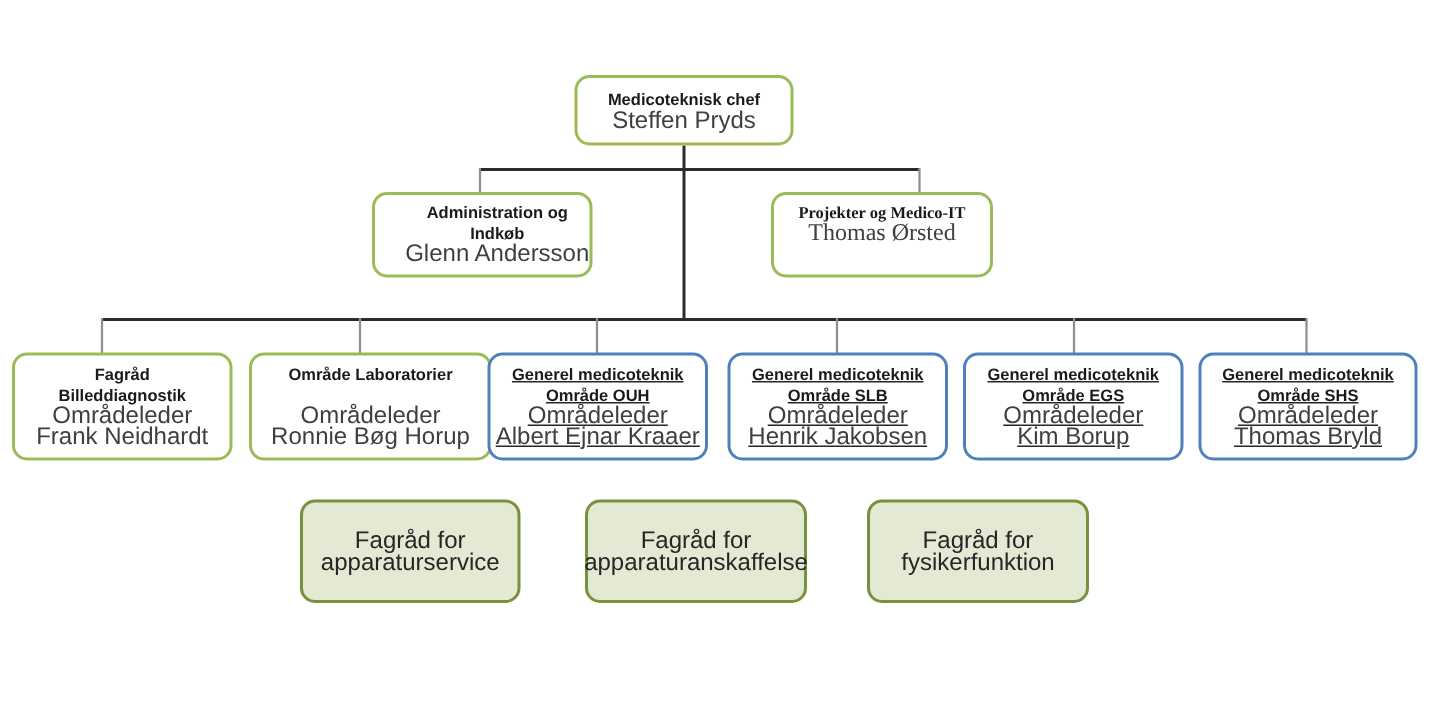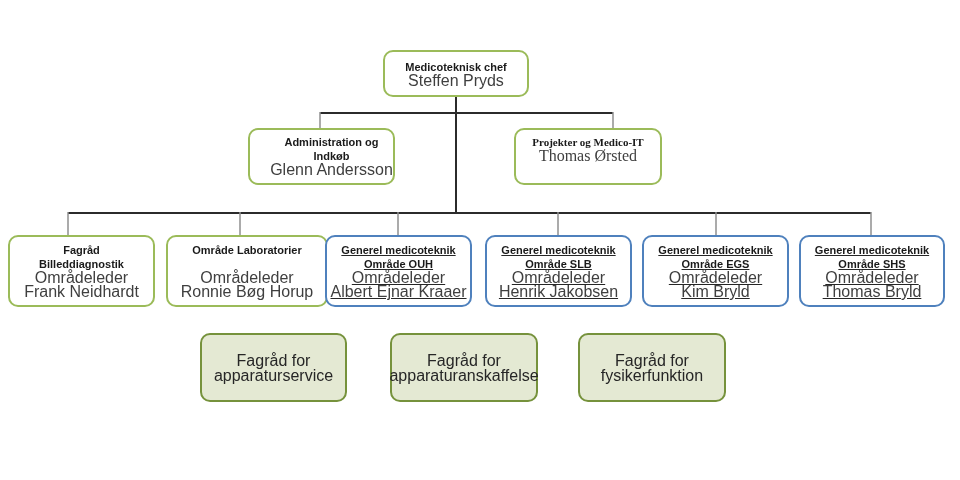--- a/index.html
+++ b/index.html
@@ -89,21 +89,21 @@
     <div class="title">Generel medicoteknik
 Område SLB</div>
     <div class="sub">Områdeleder</div>
     <div class="sub">Henrik Jakobsen</div>
   </div>
 
   <div class="node blue l3" style="left:642px;width:147px;">
     <div class="title">Generel medicoteknik
 Område EGS</div>
     <div class="sub">Områdeleder</div>
-    <div class="sub">Kim Bryld</div>
+    <div class="sub">Kim Borup</div>
   </div>
 
   <div class="node blue l3" style="left:799px;width:146px;">
     <div class="title">Generel medicoteknik
 Område SHS</div>
     <div class="sub">Områdeleder</div>
     <div class="sub">Thomas Bryld</div>
   </div>
 
   <div class="council" style="left:200px;width:147px;">Fagråd for

